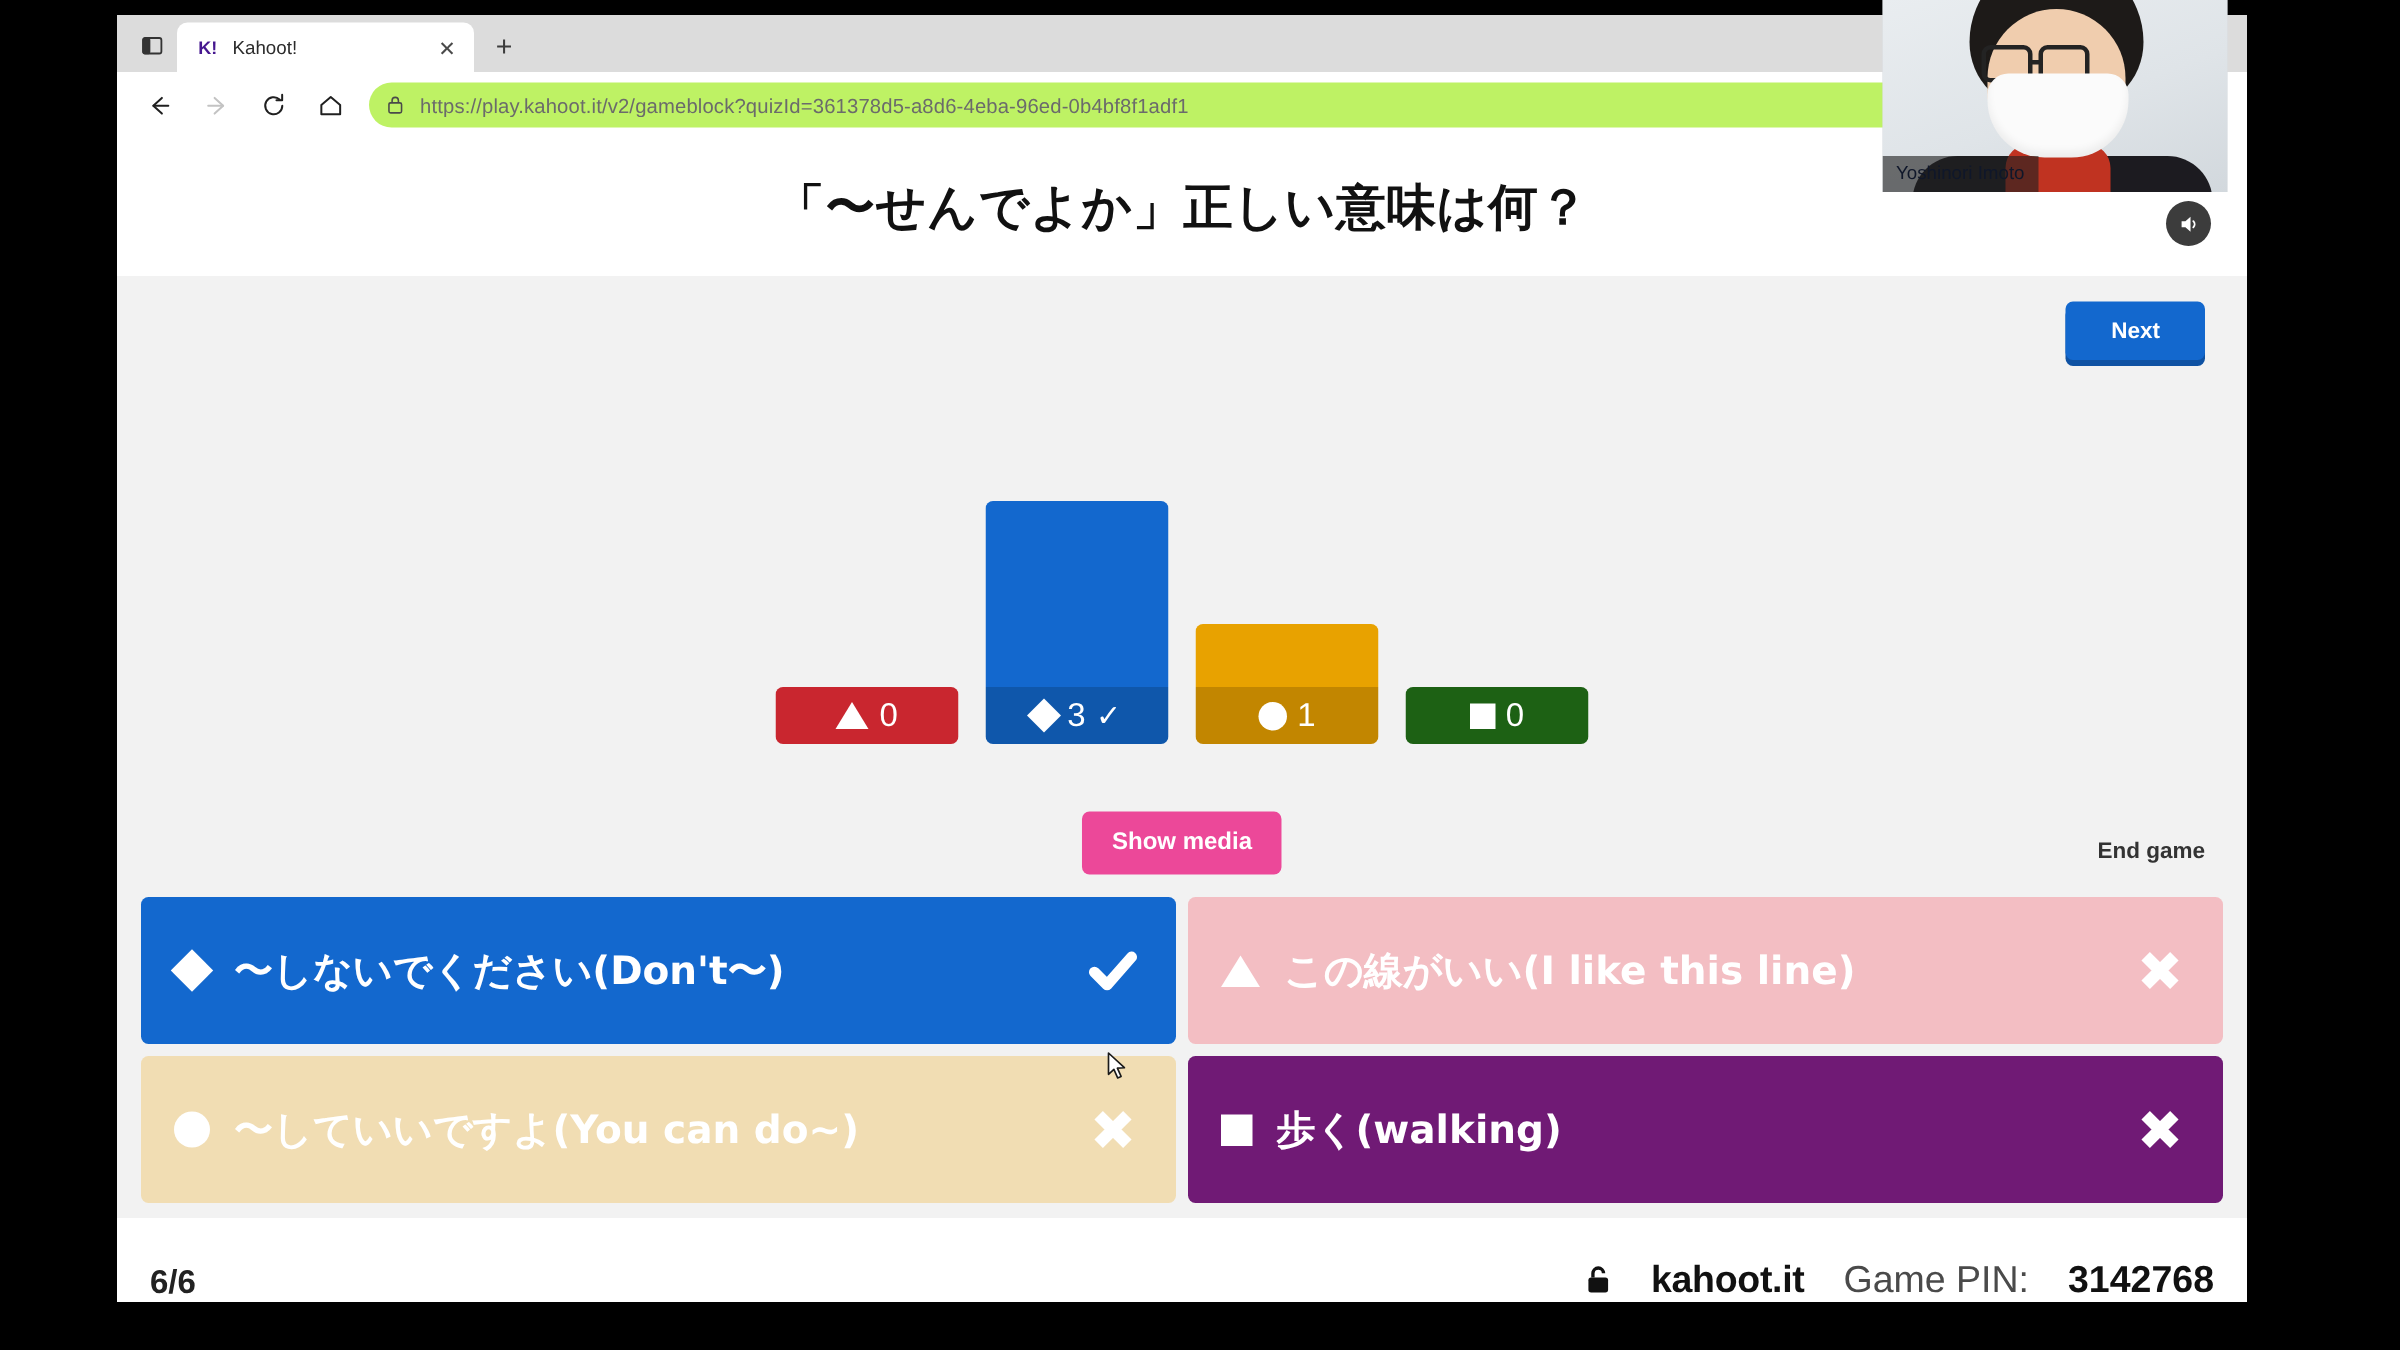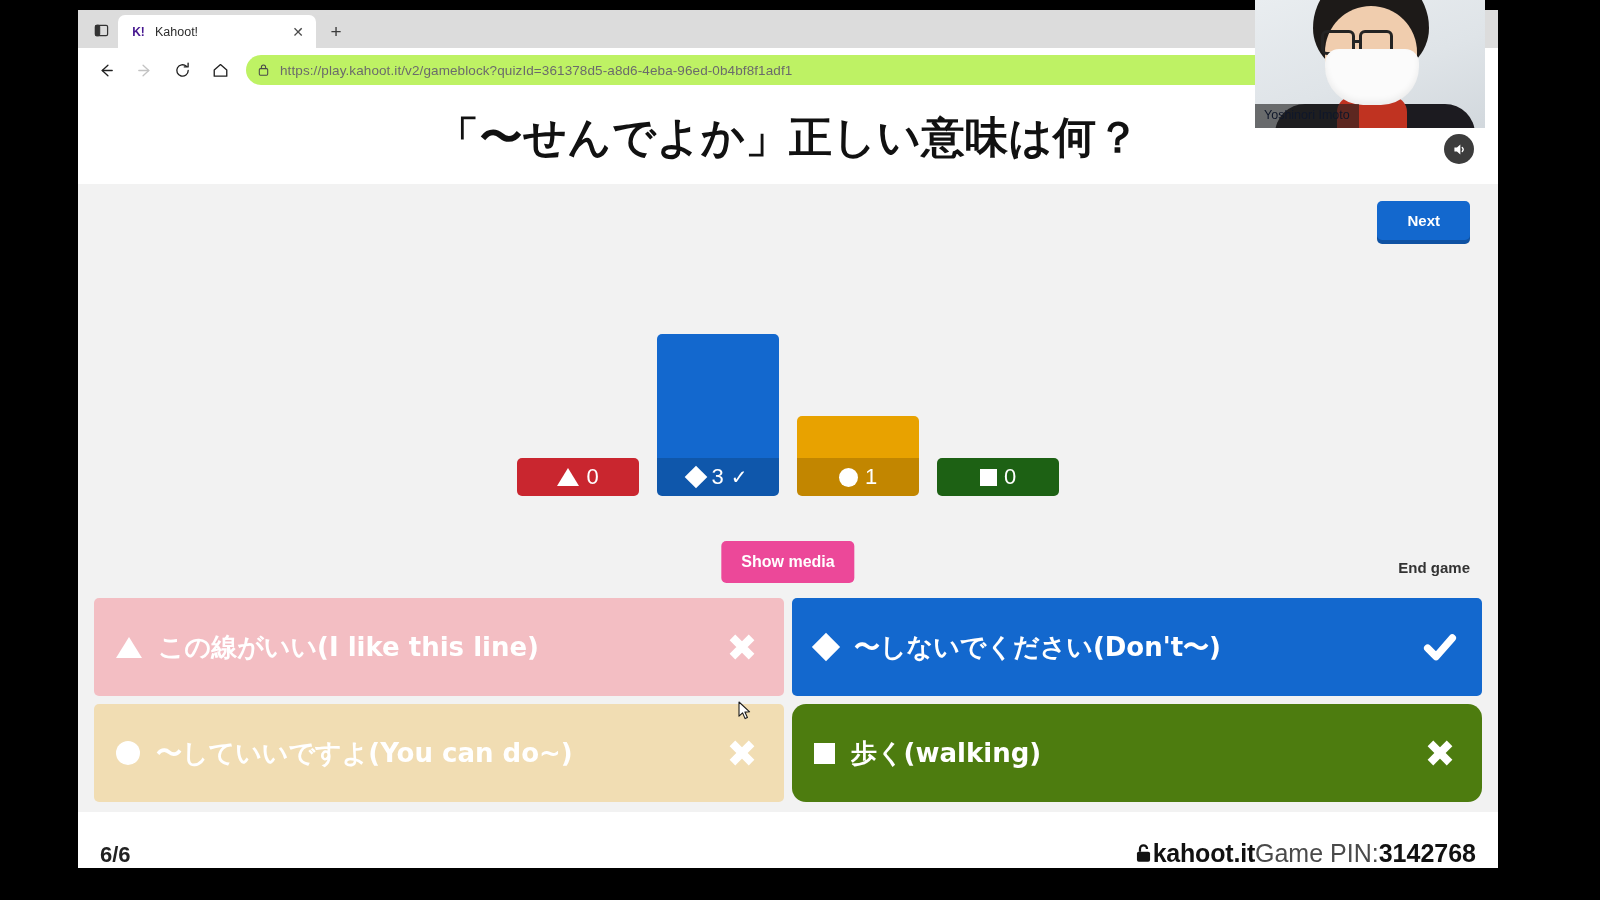--- a/index.html
+++ b/index.html
@@ -84,21 +84,21 @@
   .omni-right { display: flex; align-items: center; gap: 4px; flex: 0 0 auto; }
   .omni-ic { width: 26px; height: 24px; display: flex; align-items: center; justify-content: center; color: #4a4a4a; font-size: 12px; }
 
   
   .page { flex: 1 1 auto; position: relative; background: #f2f2f2; display: flex; flex-direction: column; }
   .qheader {
     background: #fff; height: 92px; flex: 0 0 92px;
     display: flex; align-items: center; justify-content: center;
   }
   .qtitle {
-    font-size: 43px; font-weight: 700; color: #111;
+    font-size: 33px; font-weight: 700; color: #111;
     font-family: "DejaVu Sans", "Liberation Sans", sans-serif;
     letter-spacing: .5px;
   }
 
   .board { position: relative; flex: 1 1 auto; background: #f2f2f2; }
 
   .next-btn {
     position: absolute; right: 28px; top: 17px;
     background: #1368ce; color: #fff; font-weight: 700; font-size: 15px;
     padding: 11px 30px; border-radius: 5px;
@@ -156,21 +156,21 @@
   }
   .ans .amark { flex: 0 0 auto; width: 40px; display: flex; align-items: center; justify-content: center; }
 
   
   .pagefoot {
     height: 56px; flex: 0 0 56px; background: #fff;
     display: flex; align-items: flex-end; padding: 0 22px;
     justify-content: space-between;
   }
   .counter { font-size: 22px; font-weight: 700; color: #222; }
-  .pinwrap { display: flex; align-items: center; gap: 0; }
+  .pinwrap { display: flex; align-items: center; gap: 26px; }
   .pin-lock { display: flex; align-items: center; color: #111; }
   .pin-brand { font-size: 25px; font-weight: 700; color: #111; letter-spacing: -.2px; }
   .pin-label { font-size: 25px; color: #4a4a4a; font-weight: 400; }
   .pin-num { font-size: 25px; font-weight: 700; color: #111; }
 
   
   .webcam {
     position: absolute; left: 1255px; top: 0; width: 230px; height: 128px;
     overflow: hidden; background: #d7dce0;
   }
@@ -306,51 +306,51 @@
             </div>
           </div>
 
         </div>
 
         <div class="show-media">Show media</div>
         <div class="end-game">End game</div>
 
         <div class="answers">
 
+          <div class="ans" style="background:#1368ce;">
+            <span class="ashape a-dia"></span>
+            <span class="atext">〜しないでください(Don't〜)</span>
+            <span class="amark">
+              <svg width="36" height="36" viewBox="0 0 32 32">
+                  <path d="M5 17 L12.5 24.5 L27 8" fill="none" stroke="#ffffff" stroke-width="6.5" stroke-linecap="round" stroke-linejoin="round"></path>
+                </svg>
+            </span>
+          </div>
+
           <div class="ans" style="background:#f3bec3;">
             <span class="ashape a-tri"></span>
             <span class="atext">この線がいい(I like this line)</span>
             <span class="amark">
               <svg width="34" height="34" viewBox="0 0 32 32">
                   <path d="M7 7 L25 25 M25 7 L7 25" stroke="#ffffff" stroke-width="7.5" stroke-linecap="butt"></path>
                 </svg>
             </span>
           </div>
 
-          <div class="ans" style="background:#1368ce;">
-            <span class="ashape a-dia"></span>
-            <span class="atext">〜しないでください(Don't〜)</span>
-            <span class="amark">
-              <svg width="36" height="36" viewBox="0 0 32 32">
-                  <path d="M5 17 L12.5 24.5 L27 8" fill="none" stroke="#ffffff" stroke-width="6.5" stroke-linecap="round" stroke-linejoin="round"></path>
-                </svg>
-            </span>
-          </div>
-
           <div class="ans" style="background:#f1ddb3;">
             <span class="ashape a-cir"></span>
             <span class="atext">〜していいですよ(You can do~)</span>
             <span class="amark">
               <svg width="34" height="34" viewBox="0 0 32 32">
                   <path d="M7 7 L25 25 M25 7 L7 25" stroke="#ffffff" stroke-width="7.5" stroke-linecap="butt"></path>
                 </svg>
             </span>
           </div>
 
-          <div class="ans" style="background:#4d7c0f;border-radius:14px;">
+          <div class="ans" style="background:#701a75;">
             <span class="ashape a-sqr"></span>
             <span class="atext">歩く(walking)</span>
             <span class="amark">
               <svg width="34" height="34" viewBox="0 0 32 32">
                   <path d="M7 7 L25 25 M25 7 L7 25" stroke="#ffffff" stroke-width="7.5" stroke-linecap="butt"></path>
                 </svg>
             </span>
           </div>
 
         </div>

